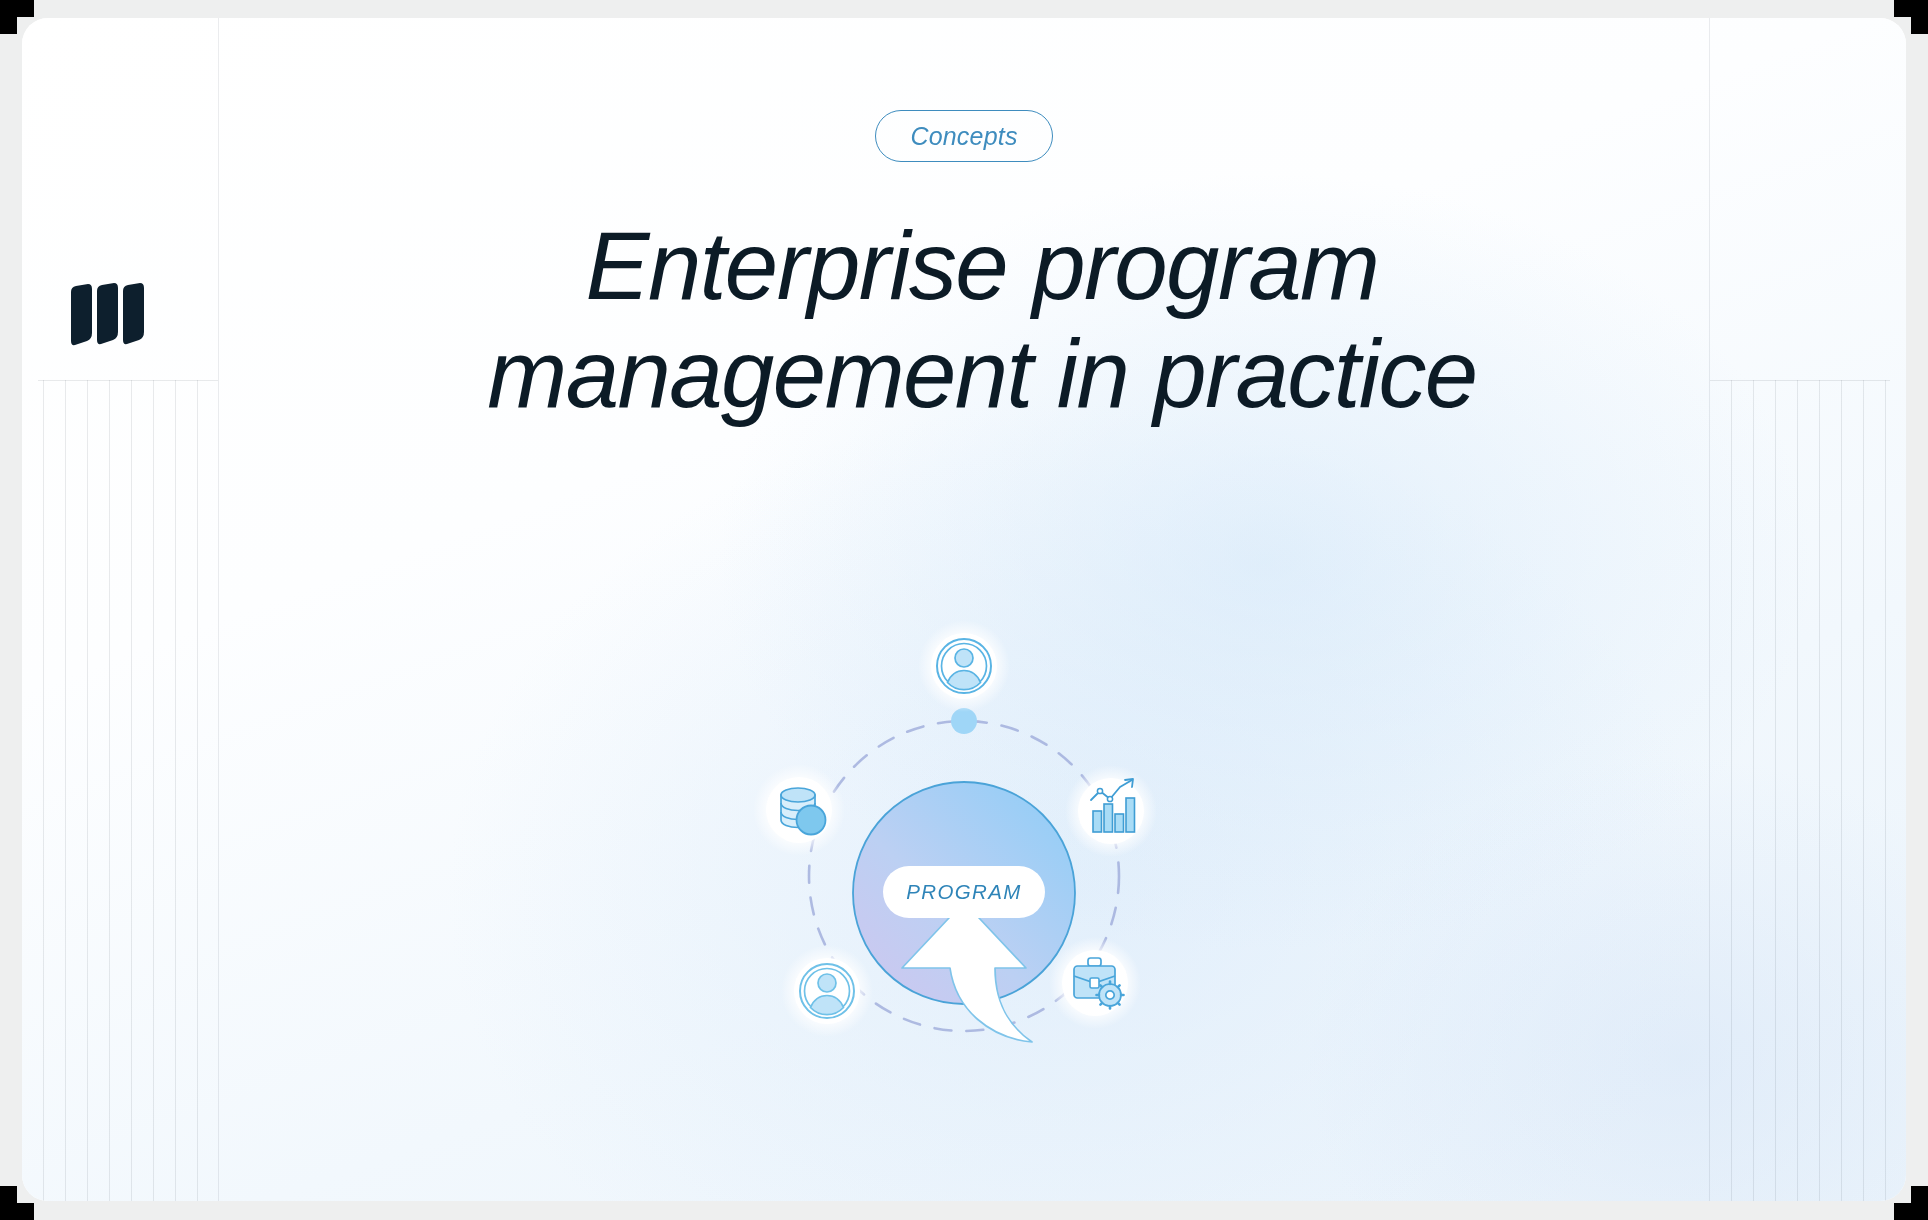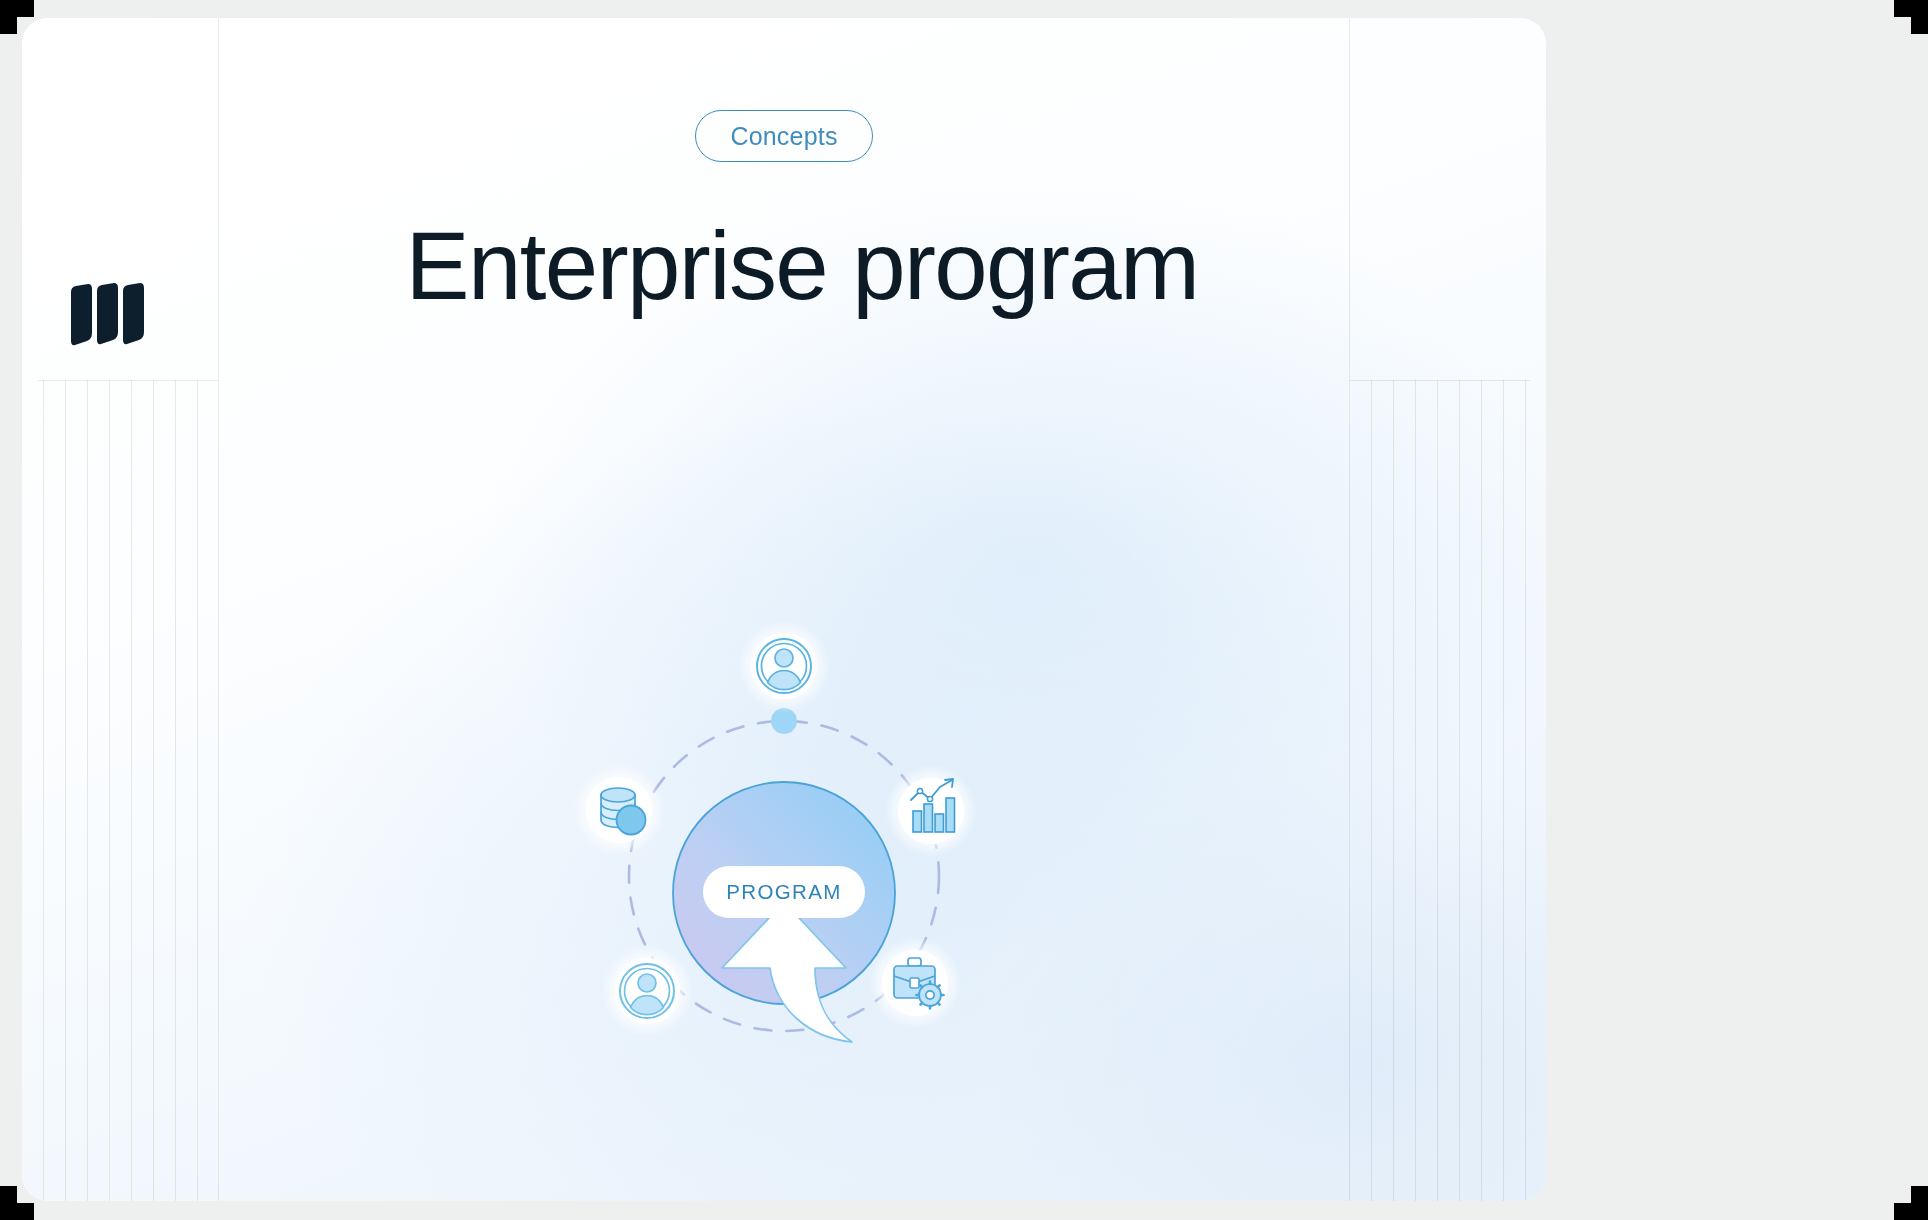--- a/index.html
+++ b/index.html
@@ -45,25 +45,26 @@
 
   .cm-br { bottom: 0; right: 0; }
   .cm-br .a { bottom: 0; right: 0; width: 34px; height: 17px; }
   .cm-br .b { bottom: 17px; right: 0; width: 17px; height: 17px; }
 
   
   #slide {
     position: absolute;
     left: 22px;
     top: 18px;
-    width: 1524px;
+    width: 1884px;
     height: 1183px;
     background: #ffffff;
     border-radius: 26px;
     overflow: hidden;
+    font-style: italic;
   }
 
   
   .wash {
     position: absolute;
     inset: 0;
     background:
       radial-gradient(760px 540px at 66% 46%, rgba(205,228,248,0.50) 0%, rgba(205,228,248,0) 72%),
       radial-gradient(900px 700px at 56% 74%, rgba(214,232,250,0.55) 0%, rgba(214,232,250,0) 70%),
       radial-gradient(520px 420px at 88% 88%, rgba(210,226,246,0.45) 0%, rgba(210,226,246,0) 72%),
@@ -225,20 +226,21 @@
           <path d="M39 8 Q39 3 44 2 L56 0 Q60 0 60 5 L60 49 Q60 55 55 57 L43 61 Q39 62 39 57 Z"></path>
           <path d="M65 8 Q65 3 70 2 L82 0 Q86 0 86 5 L86 49 Q86 55 81 57 L69 61 Q65 62 65 57 Z"></path>
         </g>
       </svg>
     </div>
 
     <div id="header">
       <div id="badge">Concepts</div>
       <h1 id="title">
         <span class="ln">Enterprise program</span>
+        <span class="ln">management in practice</span>
       </h1>
     </div>
 
     <div id="diagram">
       <svg width="420" height="430" viewBox="0 0 420 430">
         <defs>
           <linearGradient id="coreGrad" x1="0" y1="1" x2="1" y2="0">
             <stop offset="0%" stop-color="#cfc6ef"></stop>
             <stop offset="42%" stop-color="#bcd0f3"></stop>
             <stop offset="100%" stop-color="#8ecdf7"></stop>

